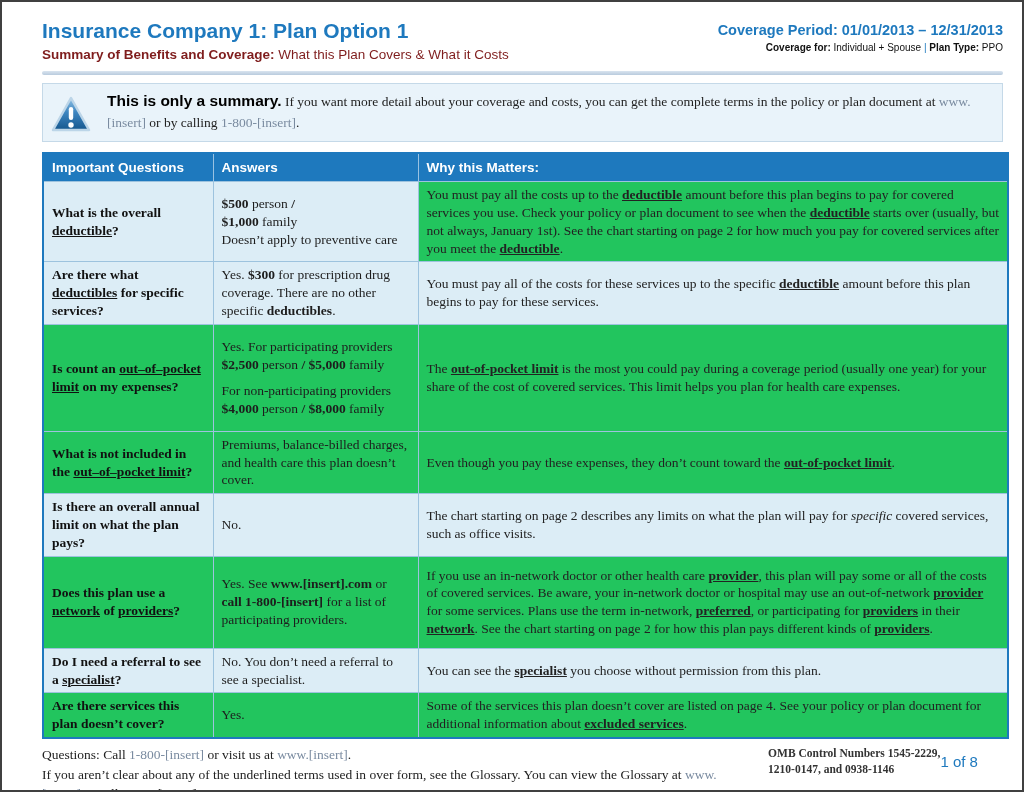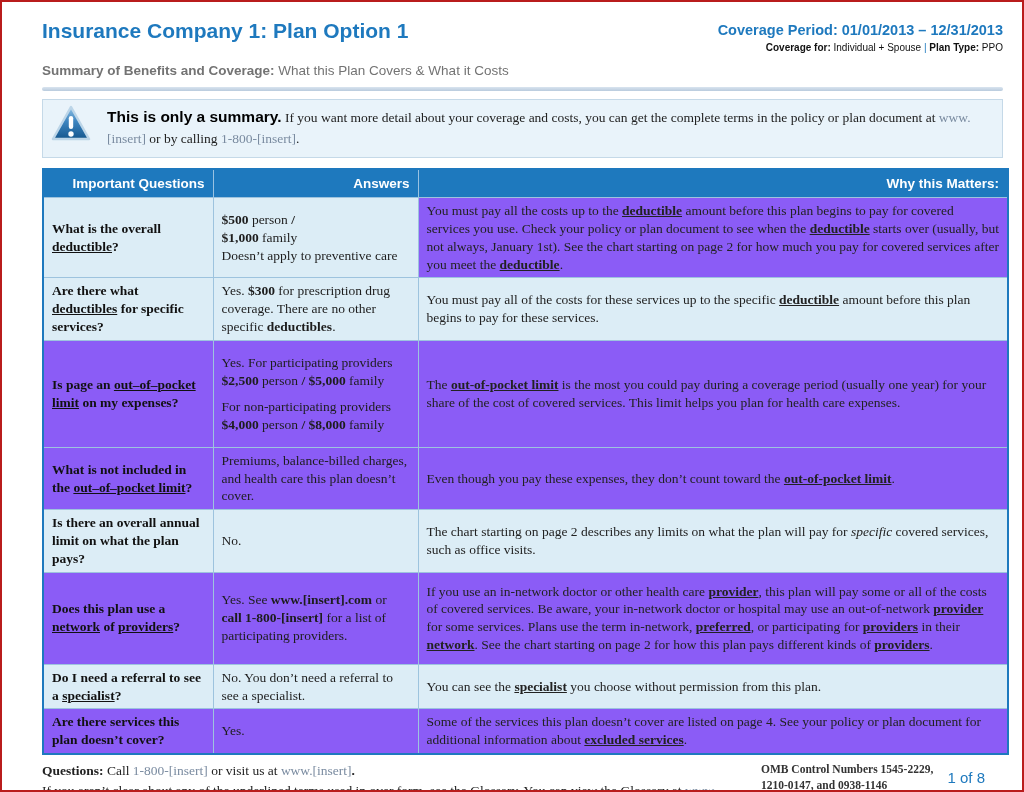--- a/index.html
+++ b/index.html
@@ -2,56 +2,56 @@
 <html style="--brand-blue: #1E79BE; --header-bg: #1E79BE; --shade-blue: #DCEDF6; --link-gray-blue: #7A8BA0; --border-light: #9DC3DE; --rule-color: #C2D4E4; --notice-bg: #E9F3FA; --notice-border: #C5D9E8; --page-number-blue: #1E79BE;"><head>
 <meta charset="utf-8">
 <style>
   :root{
     --brand-blue:#1E79BE; --header-bg:#1E79BE; --shade-blue:#DCEDF6;
     --link-gray-blue:#7A8BA0; --border-light:#9DC3DE; --rule-color:#C2D4E4;
     --notice-bg:#E9F3FA; --notice-border:#C5D9E8; --page-number-blue:#1E79BE;
   }
   html,body{margin:0;padding:0;background:#fff;}
   body{width:1024px;height:792px;font-family:"Liberation Serif","DejaVu Serif",serif;color:#1d1d1d;}
-  .frame{box-sizing:border-box;width:1024px;height:792px;border:2px solid #b91c1c;background:#fff;overflow:hidden;}
+  .frame{box-sizing:border-box;width:1024px;height:792px;border:2px solid #404040;background:#fff;overflow:hidden;}
   .content{margin:0 19px 0 40px;}
   
   .doc-header{display:flex;justify-content:space-between;align-items:flex-start;padding-top:16px;}
   .hdr-left{max-width:600px;}
   .title{font-family:"Liberation Sans","DejaVu Sans",sans-serif;font-weight:bold;font-size:21px;color:var(--brand-blue);line-height:1.2;}
-  .subtitle{font-family:"Liberation Sans","DejaVu Sans",sans-serif;font-size:13.5px;margin-top:20px;color:#737373;}
+  .subtitle{font-family:"Liberation Sans","DejaVu Sans",sans-serif;font-size:13.5px;margin-top:4px;color:#7f1d1d;}
   .subtitle .b{font-weight:bold;}
   .hdr-right{text-align:right;padding-top:4px;}
   .cov-period{font-family:Liberation Sans, sans-serif;font-weight:bold;font-size:14.5px;color:var(--brand-blue);}
   .cov-for{font-family:"Liberation Sans","DejaVu Sans",sans-serif;font-size:10px;color:#111;margin-top:4px;}
   .cov-for .b{font-weight:bold;}
   .cov-for .pipe{color:var(--brand-blue);}
   .hdr-rule{height:4px;background:linear-gradient(#d9e4ef,#b9cbdd);margin-top:9px;border-radius:2px;}
   
-  .notice{display:flex;align-items:flex-start;gap:16px;background:var(--notice-bg);border:1px solid var(--notice-border);margin-top:8px;padding:5px 12px 7px 8px;min-height:40px;}
+  .notice{display:flex;align-items:flex-end;gap:16px;background:var(--notice-bg);border:1px solid var(--notice-border);margin-top:8px;padding:5px 12px 7px 8px;min-height:40px;}
   .notice-text{font-size:13.5px;line-height:1.55;color:#222;}
   .notice-text .lead{font-family:"Liberation Sans","DejaVu Sans",sans-serif;font-weight:bold;font-size:15.5px;color:#000;}
   
   table.qa{border-collapse:collapse;width:100%;margin-top:10px;table-layout:fixed;border:2px solid var(--brand-blue);}
   table.qa col.c1{width:170px;} table.qa col.c2{width:205px;} table.qa col.c3{width:590px;}
-  table.qa th{background:var(--header-bg);color:#fff;font-family:"Liberation Sans","DejaVu Sans",sans-serif;font-weight:bold;font-size:13.5px;text-align:right;padding:5px 8px;height:17px;}
+  table.qa th{background:var(--header-bg);color:#fff;font-family:"Liberation Sans","DejaVu Sans",sans-serif;font-weight:bold;font-size:13.5px;text-align:left;padding:5px 8px;height:17px;}
   table.qa th + th{border-left:1px solid rgba(255,255,255,.55);}
-  table.qa td{border:1px solid var(--border-light);vertical-align:middle;font-size:13.5px;line-height:1.32;padding:4px 8px;background:#8b5cf6;}
+  table.qa td{border:1px solid var(--border-light);vertical-align:middle;font-size:13.5px;line-height:1.32;padding:4px 8px;background:#22c55e;}
   table.qa td.shade{background:var(--shade-blue);}
   td.qcell{font-weight:bold;color:#111;}
   td.wcell{padding:4px 10px;color:#222;}
   td.acell .para + .para{margin-top:8px;}
   .b{font-weight:bold;} .u{text-decoration:underline;} .i{font-style:italic;}
   .lk{color:var(--link-gray-blue);}
   
   .doc-footer{display:flex;margin-top:6px;align-items:flex-start;}
   .foot-left{flex:0 0 705px;font-size:13.5px;line-height:1.45;color:#222;}
-  .foot-left .b{font-weight:bold;}
+  .foot-left .b{font-weight:normal;}
   .foot-right{flex:1;padding-left:14px;}
-  .foot-right-top{display:flex;align-items:flex-start;justify-content:space-between;}
+  .foot-right-top{display:flex;align-items:flex-start;justify-content:center;}
   .omb{font-weight:bold;font-size:11.5px;line-height:1.4;color:#333;max-width:185px;}
   .pageno{font-family:"Liberation Sans","DejaVu Sans",sans-serif;font-weight:normal;font-size:15px;color:var(--page-number-blue);padding-top:8px;padding-right:18px;}
   .corrected{font-weight:bold;font-size:11.5px;color:#333;margin-top:12px;}
 </style>
 </head>
 <body>
 
 <div class="frame">
   <div class="content">
 
@@ -108,21 +108,21 @@
             <td class="wcell"><span>You must pay all the costs up to the </span><span class="b u">deductible</span><span> amount before this plan begins to pay for covered services you use. Check your policy or plan document to see when the </span><span class="b u">deductible</span><span> starts over (usually, but not always, January 1st). See the chart starting on page 2 for how much you pay for covered services after you meet the </span><span class="b u">deductible</span><span>.</span></td>
           </tr>
           <tr style="height: 62px;">
             <td class="qcell shade"><span>Are there what </span><span class="u">deductibles</span><span> for specific services?</span></td>
             <td class="acell shade">
               <div class="para"><span>Yes. </span><span class="b">$300</span><span> for prescription drug coverage.  There are no other specific </span><span class="b">deductibles</span><span>.</span></div>
             </td>
             <td class="wcell shade"><span>You must pay all of the costs for these services up to the specific </span><span class="b u">deductible</span><span> amount before this plan begins to pay for these services.</span></td>
           </tr>
           <tr style="height: 107px;">
-            <td class="qcell"><span>Is page an </span><span class="u">out–of–pocket limit</span><span> on my expenses?</span></td>
+            <td class="qcell"><span>Is count an </span><span class="u">out–of–pocket limit</span><span> on my expenses?</span></td>
             <td class="acell">
               <div class="para"><span>Yes. For participating providers</span><br><span class="b">$2,500</span><span> person </span><span class="b">/</span><span> </span><span class="b">$5,000</span><span> family</span></div>
               <div class="para"><span>For non-participating providers</span><br><span class="b">$4,000</span><span> person </span><span class="b">/</span><span> </span><span class="b">$8,000</span><span> family</span></div>
             </td>
             <td class="wcell"><span>The </span><span class="b u">out-of-pocket limit</span><span> is the most you could pay during a coverage period (usually one year) for your share of the cost of covered services. This limit helps you plan for health care expenses.</span></td>
           </tr>
           <tr style="height: 54px;">
             <td class="qcell"><span>What is not included in the </span><span class="u">out–of–pocket limit</span><span>?</span></td>
             <td class="acell">
               <div class="para"><span>Premiums, balance-billed charges, and health care this plan doesn’t cover.</span></div>

